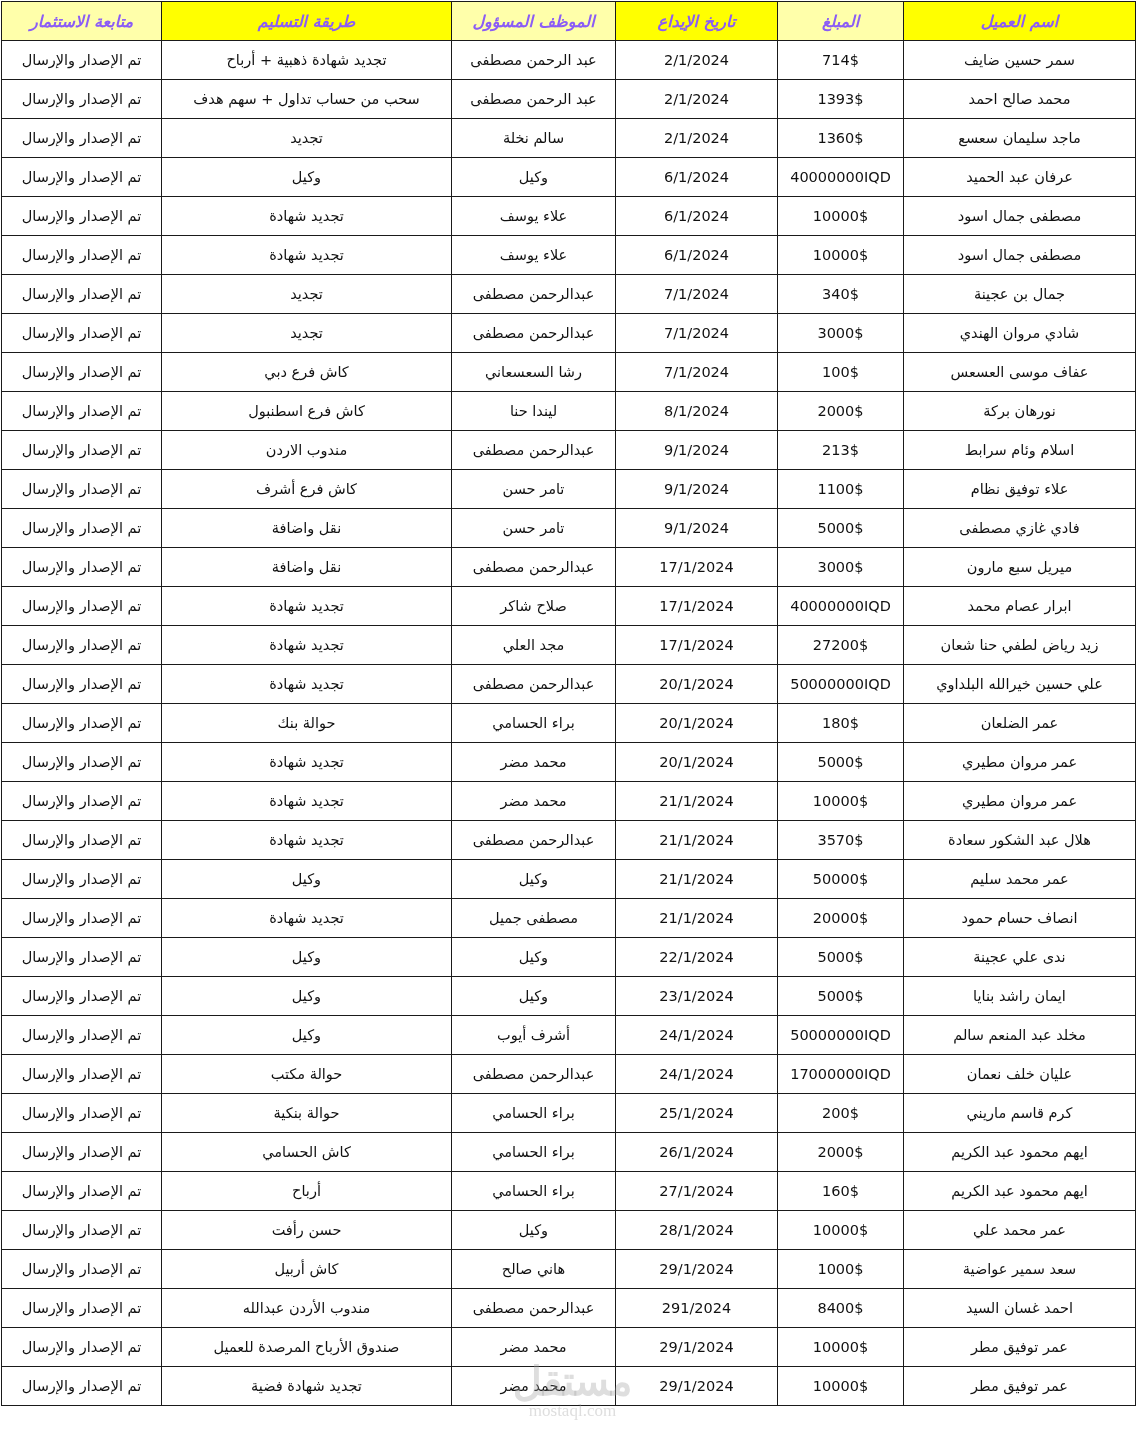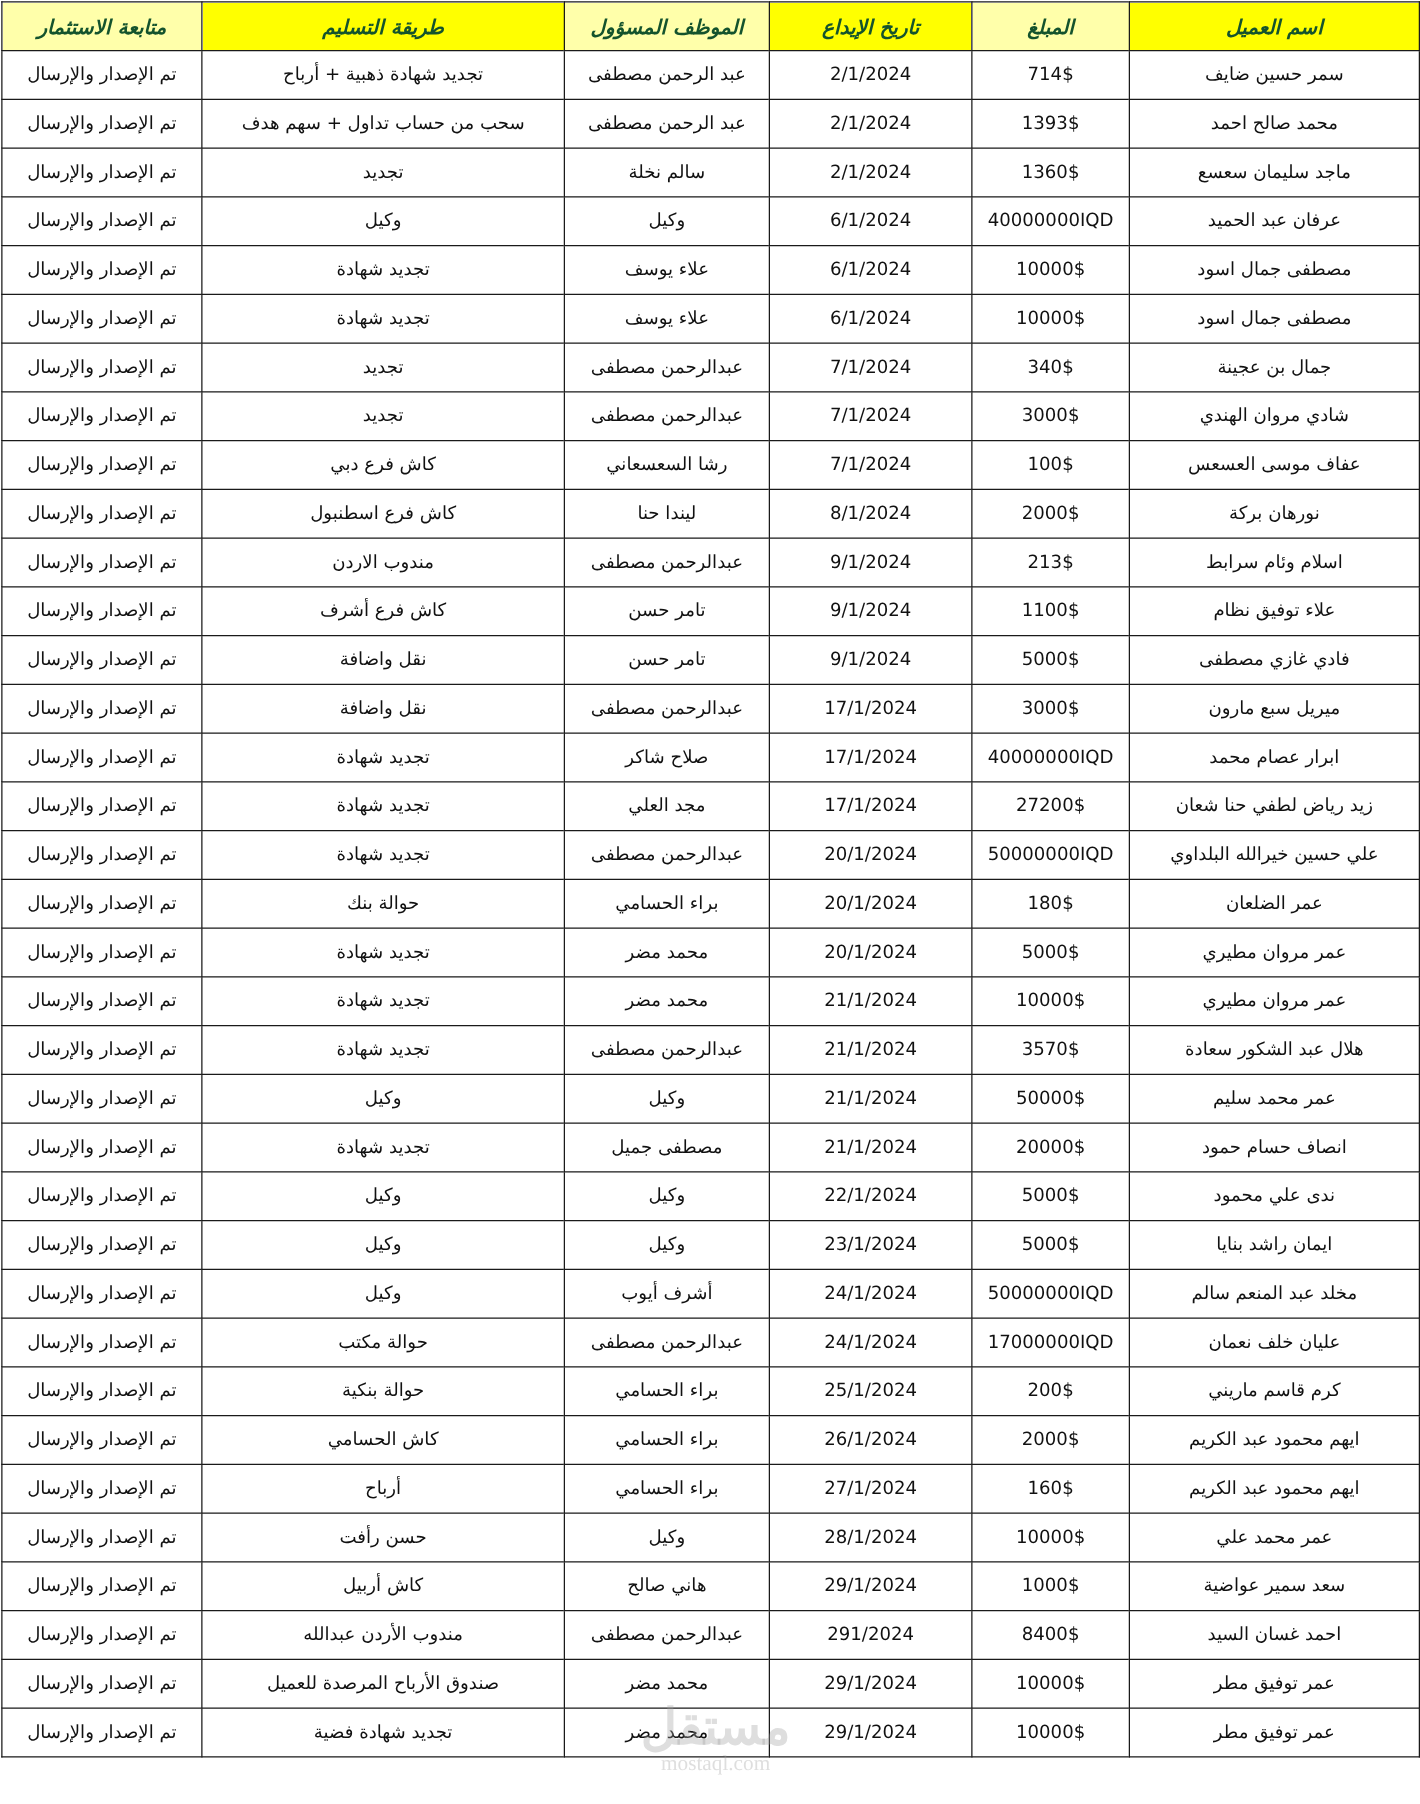--- a/index.html
+++ b/index.html
@@ -18,21 +18,21 @@
       vertical-align: middle;
       padding: 0 4px;
       white-space: nowrap;
       overflow: hidden;
     }
     table.sheet th {
       height: 38px;
       font-size: 16px;
       font-weight: bold;
       font-style: italic;
-      color: #14532d;
+      color: #8b5cf6;
     }
     th.hl { background: #ffff00; }
     th.lt { background: #ffffaa; }
     table.sheet td {
       height: 38px;
       font-size: 14.5px;
       color: #111;
     }
     td.num { font-family: "DejaVu Sans", sans-serif; font-size: 14px; color: #222; }
     .watermark {
@@ -246,21 +246,21 @@
       </tr>
       <tr>
         <td>انصاف حسام حمود</td>
         <td class="num">20000$</td>
         <td class="num">21/1/2024</td>
         <td>مصطفى جميل</td>
         <td>تجديد شهادة</td>
         <td>تم الإصدار والإرسال</td>
       </tr>
       <tr>
-        <td>ندى علي محمود</td>
+        <td>ندى علي عجينة</td>
         <td class="num">5000$</td>
         <td class="num">22/1/2024</td>
         <td>وكيل</td>
         <td>وكيل</td>
         <td>تم الإصدار والإرسال</td>
       </tr>
       <tr>
         <td>ايمان راشد بنايا</td>
         <td class="num">5000$</td>
         <td class="num">23/1/2024</td>

